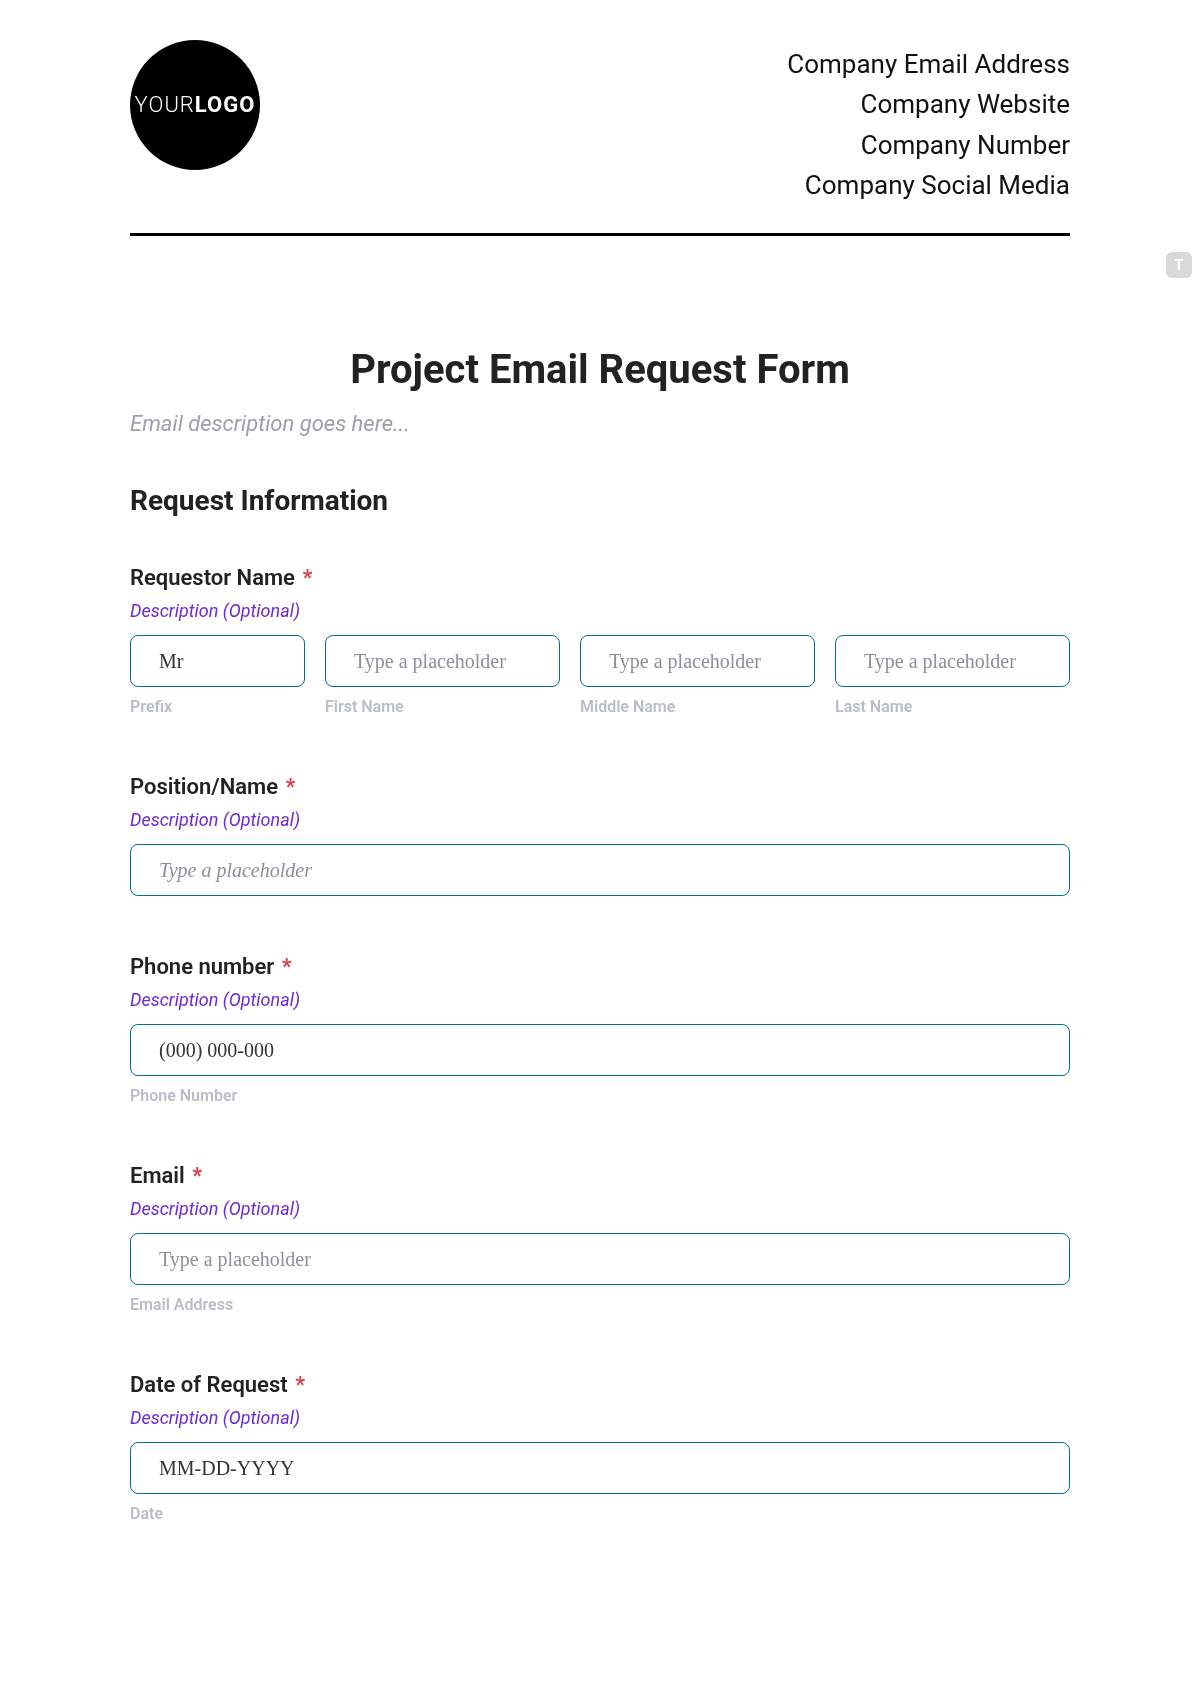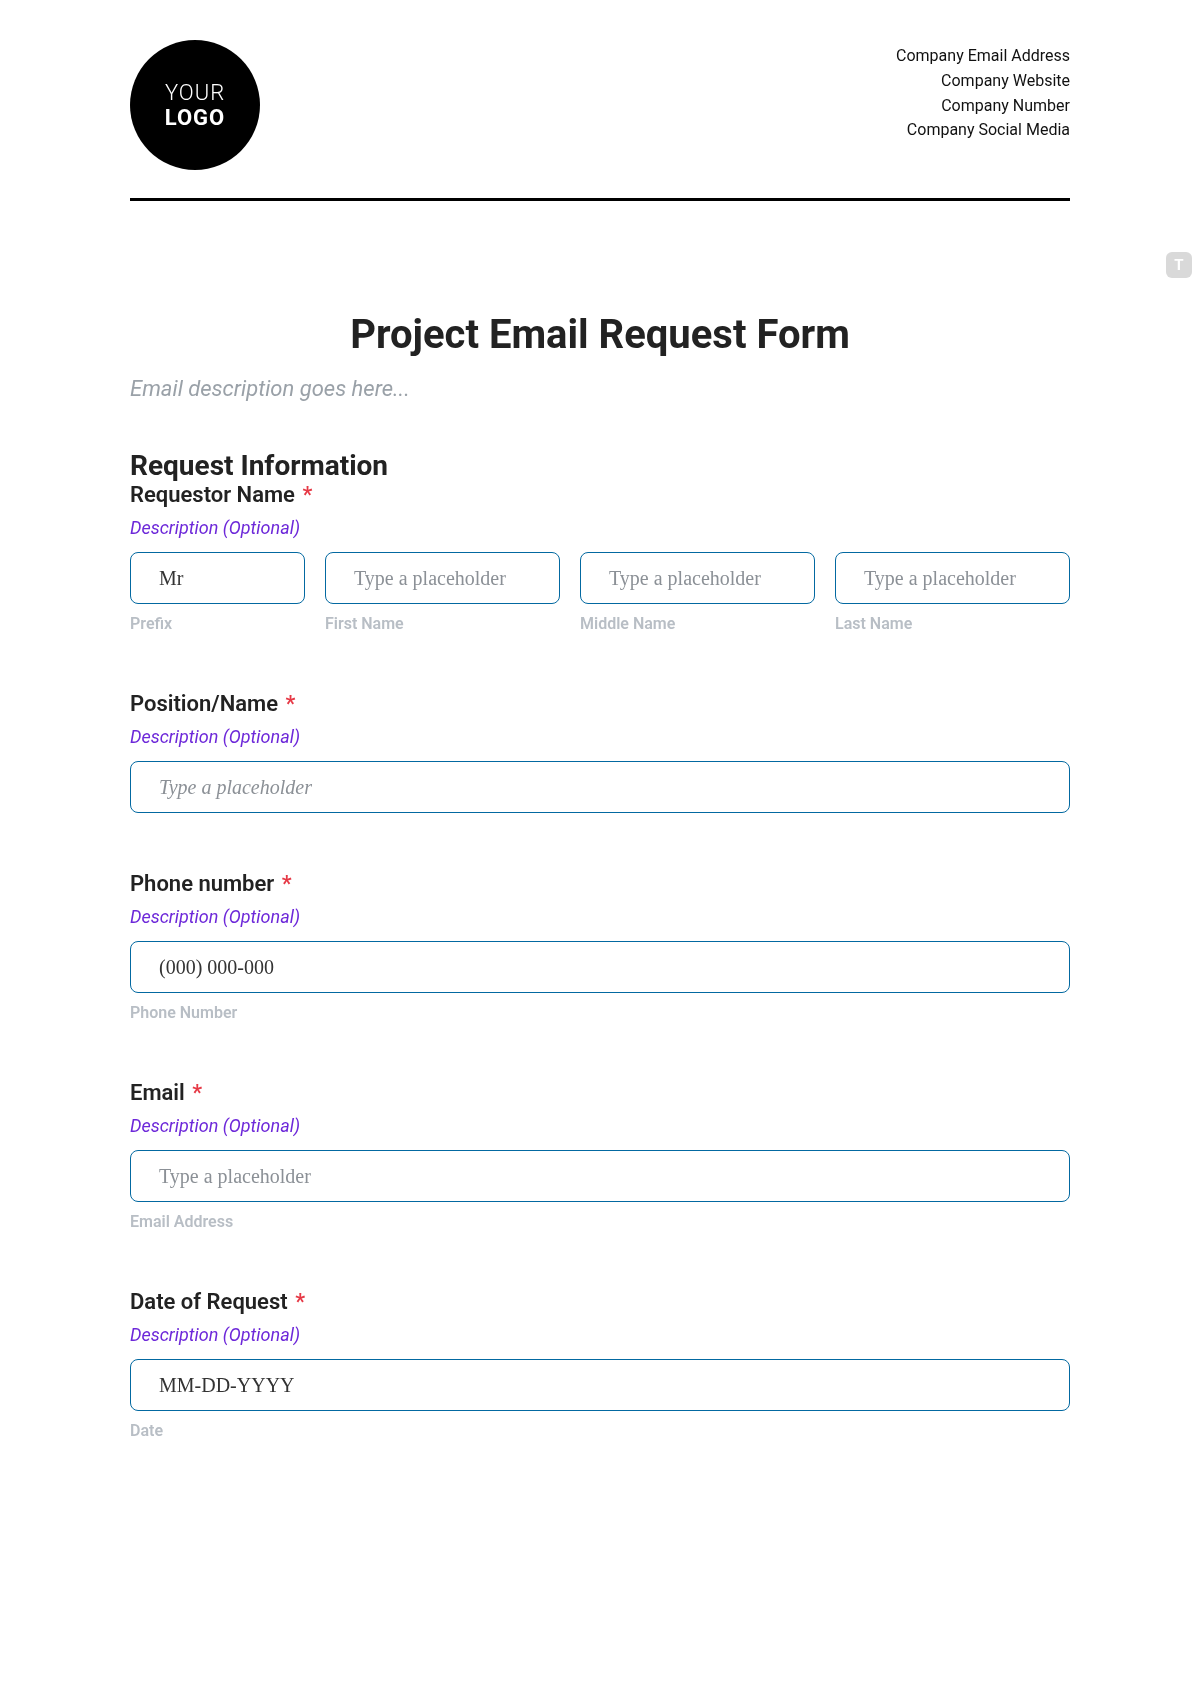--- a/index.html
+++ b/index.html
@@ -20,34 +20,34 @@
     align-items: flex-start;
     padding-bottom: 28px;
   }
   .logo-circle {
     width: 130px;
     height: 130px;
     border-radius: 50%;
     background: #000;
     color: #fff;
     display: flex;
-    flex-direction: column;
+    flex-direction: row;
     justify-content: center;
     align-items: center;
     font-size: 22px;
     letter-spacing: 1px;
     line-height: 1.15;
     text-align: center;
     flex-shrink: 0;
   }
   .logo-line1 { font-weight: 300; }
   .logo-line2 { font-weight: 700; }
   .company-info {
     text-align: right;
-    font-size: 16px;
+    font-size: 26px;
     color: #111;
     line-height: 1.55;
     padding-top: 4px;
   }
   .divider {
     border: none;
     border-top: 3px solid #000;
     margin: 0 0 24px 0;
   }
   .side-badge {
@@ -76,20 +76,21 @@
   .form-desc {
     font-style: italic;
     color: #9aa1a8;
     font-size: 22px;
     margin-bottom: 48px;
   }
   .section-title {
     font-size: 28px;
     font-weight: 700;
     color: #222;
+    margin-bottom: 48px;
   }
   .field-group { margin-bottom: 58px; }
   .field-label {
     font-size: 22px;
     font-weight: 600;
     color: #222;
     margin-bottom: 10px;
   }
   .req { color: #e63946; margin-left: 2px; }
   .field-hint {

